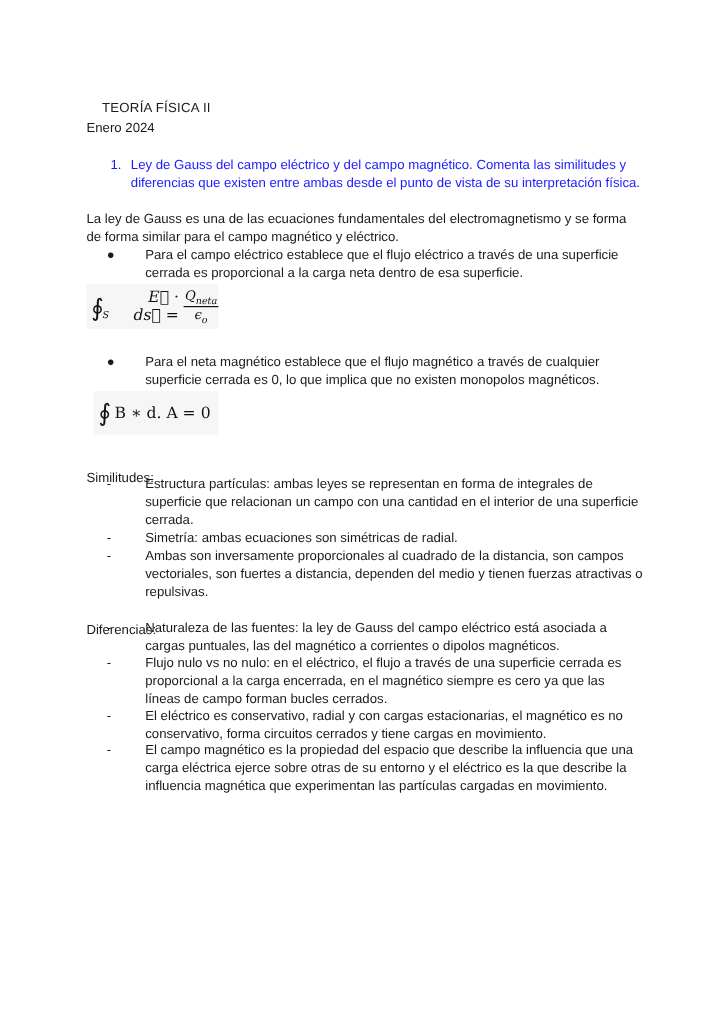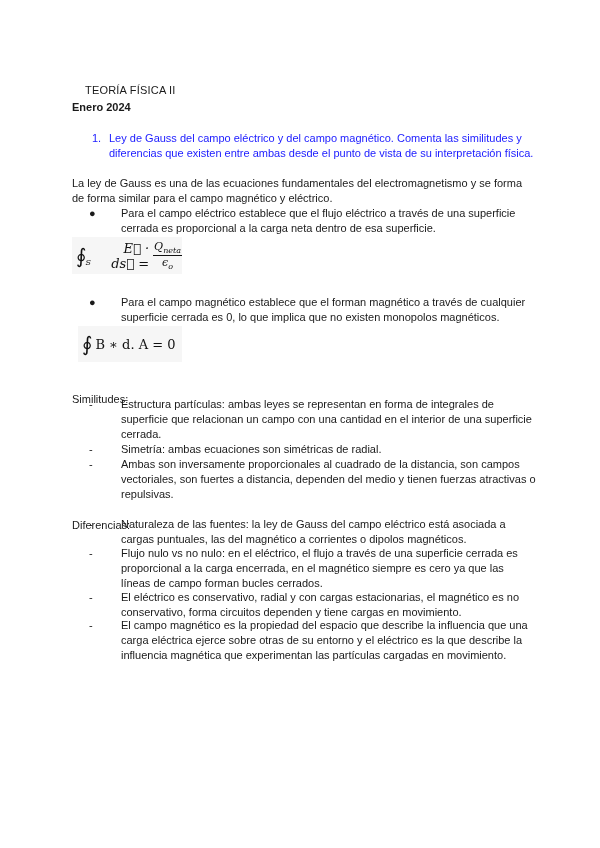--- a/index.html
+++ b/index.html
@@ -1,19 +1,19 @@
 <!DOCTYPE html>
 <html><head>
   <meta charset="utf-8">
   <style>
     html, body { margin: 0; padding: 0; background: #ffffff; }
     body { width: 600px; height: 848px; position: relative; overflow: hidden;
            font-family: "Liberation Sans", sans-serif; color: #1a1a1a; font-size: 11px; }
     .doc-title { position: absolute; left: 72px; top: 84px; font-size: 11px; letter-spacing: 0.2px; margin-left: 13px; }
-    .doc-date { position: absolute; left: 72px; top: 101px; font-size: 11px; font-weight: bold; text-align: center; }
+    .doc-date { position: absolute; left: 72px; top: 101px; font-size: 11px; font-weight: normal; text-align: center; }
     .q { position: absolute; left: 92px; top: 131px; width: 444px; color: #1a1aff; line-height: 15px; }
     .q .num { position: absolute; left: 0; top: 0; }
     .q .txt { margin-left: 17px; display: block; }
     .para { position: absolute; left: 72px; width: 464px; line-height: 15px; }
     .bullet { position: absolute; left: 89px; width: 447px; line-height: 15px; }
     .bullet .mark { position: absolute; left: 0; top: 0; width: 14px; }
     .bullet .txt { margin-left: 32px; display: block; }
     .dash .mark { font-size: 11px; }
     .eq { position: absolute; background: #f6f6f6; font-family: "DejaVu Serif", serif; color: #111; display: flex; align-items: center; }
     .eq1 { left: 72px; top: 237px; width: 110px; height: 37px; font-size: 13px; padding-left: 4px; box-sizing: border-box; }
@@ -49,21 +49,21 @@
     <span class="sub">S</span>
     <span class="ital">E⃗ · ds⃗ =</span>
     <span class="frac">
       <span class="n"><span>Q</span><sub style="font-size:8px;">neta</sub></span>
       <span class="d"><span>ϵ</span><sub style="font-size:8px;">o</sub></span>
     </span>
   </div>
 
   <div class="bullet" style="top:295px;">
     <span class="mark">●</span>
-    <span class="txt">Para el campo magnético establece que el forman magnético a través de cualquier superficie cerrada es 0, lo que implica que no existen monopolos magnéticos.</span>
+    <span class="txt">Para el neta magnético establece que el flujo magnético a través de cualquier superficie cerrada es 0, lo que implica que no existen monopolos magnéticos.</span>
   </div>
 
   <div class="eq eq2">
     <span class="oint">∮</span>
     <span style="font-weight:normal;">B ∗ d. A  = 0</span>
   </div>
 
   <div class="para" style="top:392px;">Similitudes:</div>
 
   <div class="bullet dash" style="top:397px;">
@@ -84,20 +84,20 @@
   <div class="bullet dash" style="top:517px;">
     <span class="mark">-</span>
     <span class="txt">Naturaleza de las fuentes: la ley de Gauss del campo eléctrico está asociada a cargas puntuales, las del magnético a corrientes o dipolos magnéticos.</span>
   </div>
   <div class="bullet dash" style="top:546px;">
     <span class="mark">-</span>
     <span class="txt">Flujo nulo vs no nulo: en el eléctrico, el flujo a través de una superficie cerrada es proporcional a la carga encerrada, en el magnético siempre es cero ya que las líneas de campo forman bucles cerrados.</span>
   </div>
   <div class="bullet dash" style="top:590px;">
     <span class="mark">-</span>
-    <span class="txt">El eléctrico es conservativo, radial y con cargas estacionarias, el magnético es no conservativo, forma circuitos dependen y tiene cargas en movimiento.</span>
+    <span class="txt">El eléctrico es conservativo, radial y con cargas estacionarias, el magnético es no conservativo, forma circuitos cerrados y tiene cargas en movimiento.</span>
   </div>
   <div class="bullet dash" style="top:618px;">
     <span class="mark">-</span>
     <span class="txt">El campo magnético es la propiedad del espacio que describe la influencia que una carga eléctrica ejerce sobre otras de su entorno y el eléctrico es la que describe la influencia magnética que experimentan las partículas cargadas en movimiento.</span>
   </div>
 
 </div>
 
 </body></html>

